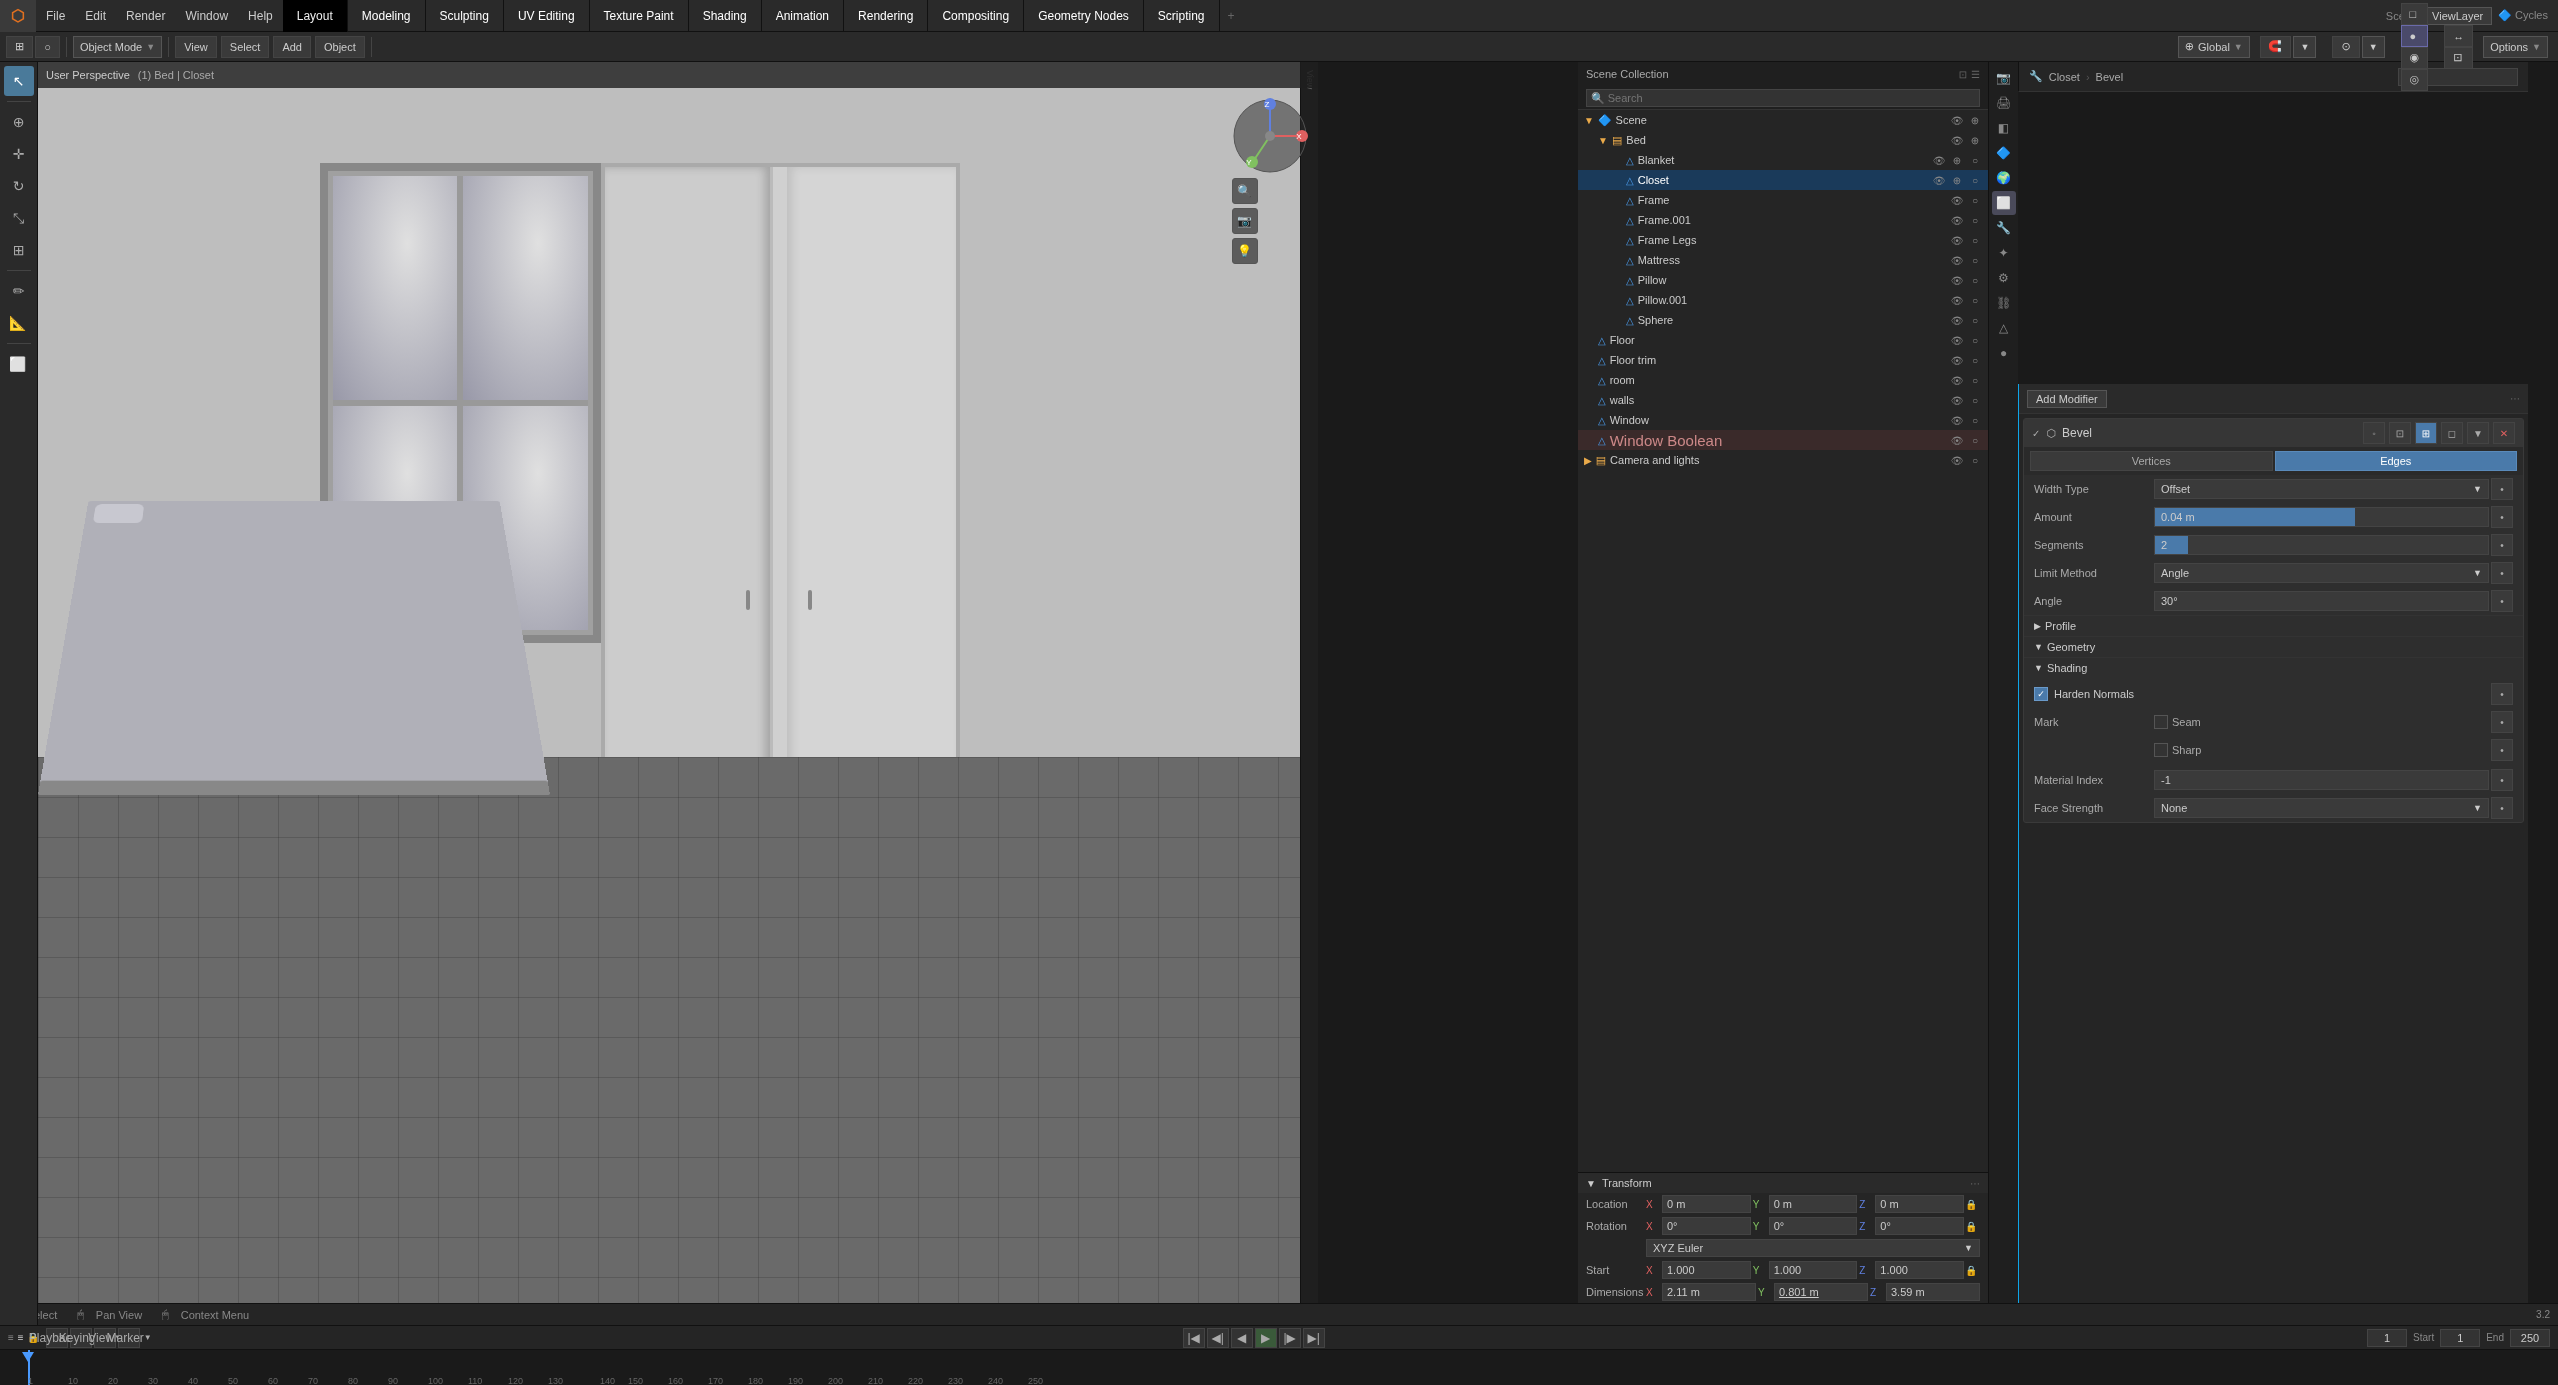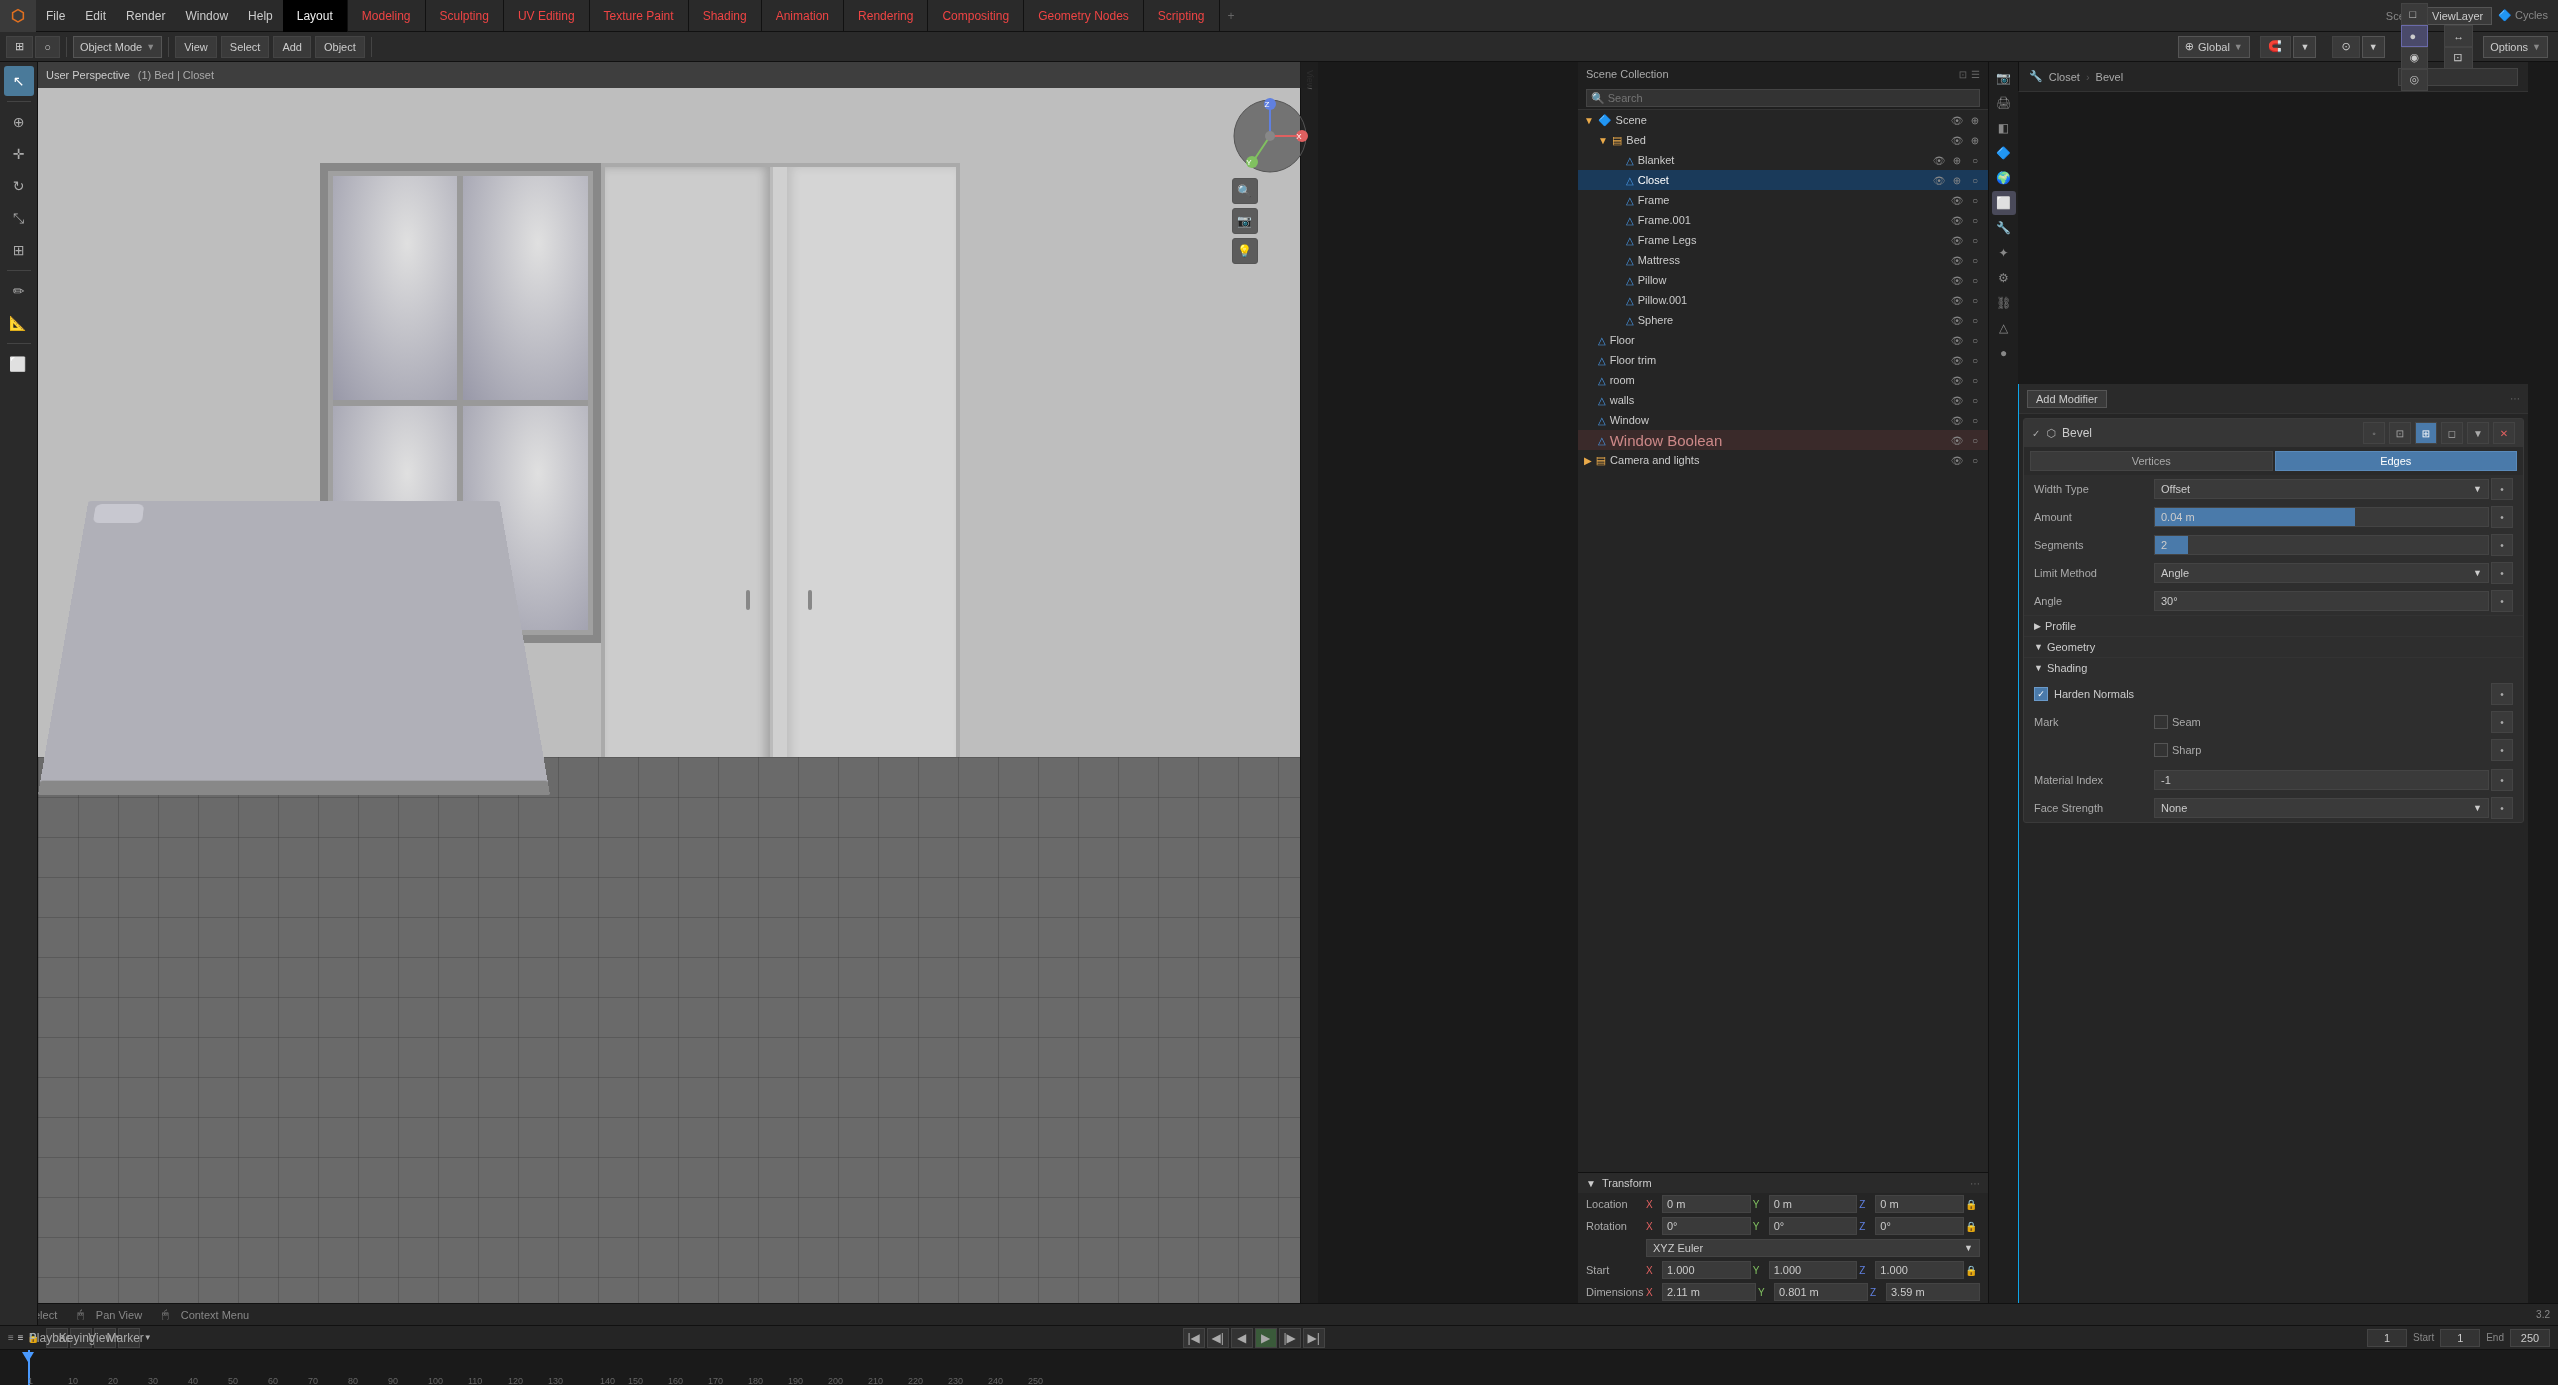--- a/index.html
+++ b/index.html
@@ -48,21 +48,21 @@
       display: flex;
       align-items: center;
       flex: 1;
     }
     .top-menu-bar .tab {
       padding: 0 14px;
       height: 32px;
       display: flex;
       align-items: center;
       font-size: 12px;
-      color: #ef4444;
+      color: #ffffff;
       cursor: pointer;
       border-right: 1px solid #111;
     }
     .top-menu-bar .tab.active { background: #000000; color: #eee; }
     .top-menu-bar .right-section {
       display: flex;
       align-items: center;
       gap: 6px;
       padding-right: 10px;
     }
@@ -1089,21 +1089,21 @@
       </div>
       <div style="width:16px; text-align:center; font-size:10px; color:#666;">🔒</div>
     </div>
 
     <div class="prop-row">
       <span class="prop-label">Dimensions</span>
       <div class="prop-input-group">
         <span class="prop-xyz-label x">X</span>
         <input class="prop-input" style="width: 50px;" value="2.11 m">
         <span class="prop-xyz-label y">Y</span>
-        <input class="prop-input" style="width: 50px;" value="0.801 m">
+        <input class="prop-input" style="width: 50px; text-decoration: underline;" value="0.801 m">
         <span class="prop-xyz-label z">Z</span>
         <input class="prop-input" style="width: 50px;" value="3.59 m">
       </div>
     </div>
   </div>
 </div>
 
 <div style="position:absolute; top:62px; right:540px; width:30px; bottom:82px; background:#1f1f1f; border-left:1px solid #111; display:flex; flex-direction:column; align-items:center; padding-top:4px; gap:1px;">
   <div class="prop-icon-btn" title="Render Properties">📷</div>
   <div class="prop-icon-btn" title="Output Properties">🖨</div>

